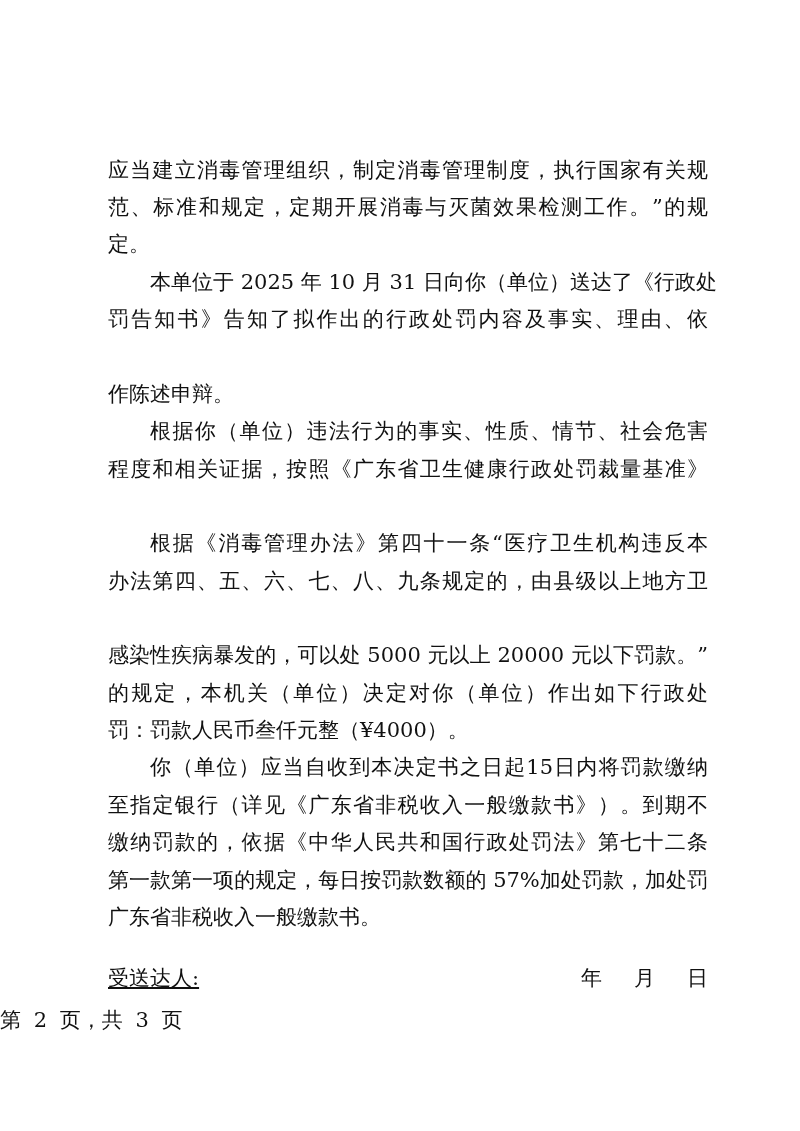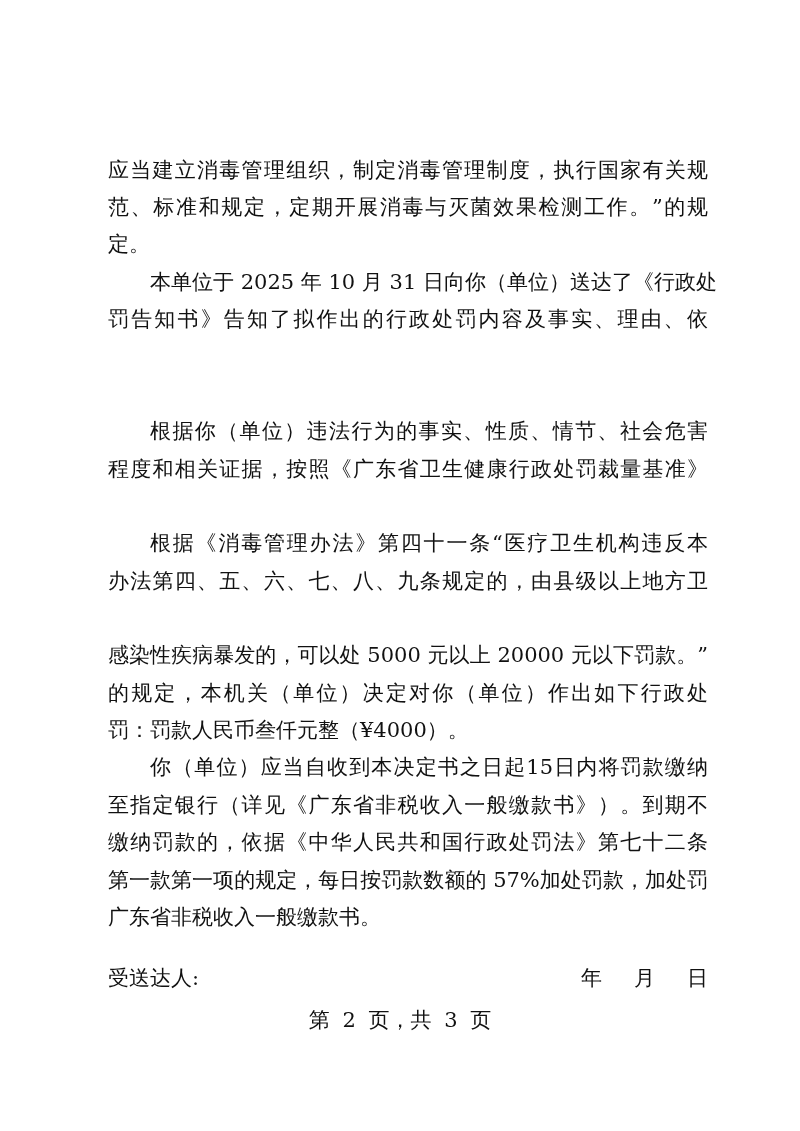--- a/index.html
+++ b/index.html
@@ -40,49 +40,51 @@
     .line.indent {
       left: 150px;
       width: 558px;
     }
     .recipient {
       position: absolute;
       left: 108px;
       top: 963px;
       font-size: 21px;
       line-height: 30px;
+      text-decoration: underline;
     }
     .date {
       position: absolute;
       top: 963px;
       font-size: 21px;
       line-height: 30px;
     }
     .footer {
       position: absolute;
       left: 0;
       width: 800px;
       top: 1005px;
-      text-align: center;
+      text-align: left;
       font-size: 21px;
       line-height: 30px;
       word-spacing: 6px;
     }
   </style>
 </head>
 <body>
 
 <div class="page">
 
   <div class="line" style="top:155px">应当建立消毒管理组织，制定消毒管理制度，执行国家有关规</div>
   <div class="line" style="top:192px">范、标准和规定，定期开展消毒与灭菌效果检测工作。”的规</div>
   <div class="line last" style="top:229px">定。</div>
 
   <div class="line indent" style="top:267px">本单位于 2025 年 10 月 31 日向你（单位）送达了《行政处</div>
   <div class="line" style="top:304px">罚告知书》告知了拟作出的行政处罚内容及事实、理由、依</div>
+  <div class="line last" style="top:379px">作陈述申辩。</div>
 
   <div class="line indent" style="top:416px">根据你（单位）违法行为的事实、性质、情节、社会危害</div>
   <div class="line" style="top:454px">程度和相关证据，按照《广东省卫生健康行政处罚裁量基准》</div>
 
   <div class="line indent" style="top:528px">根据《消毒管理办法》第四十一条“医疗卫生机构违反本</div>
   <div class="line" style="top:566px">办法第四、五、六、七、八、九条规定的，由县级以上地方卫</div>
   <div class="line" style="top:640px">感染性疾病暴发的，可以处 5000 元以上 20000 元以下罚款。”</div>
   <div class="line" style="top:678px">的规定，本机关（单位）决定对你（单位）作出如下行政处</div>
   <div class="line last" style="top:715px">罚：罚款人民币叁仟元整（¥4000）。</div>
 

